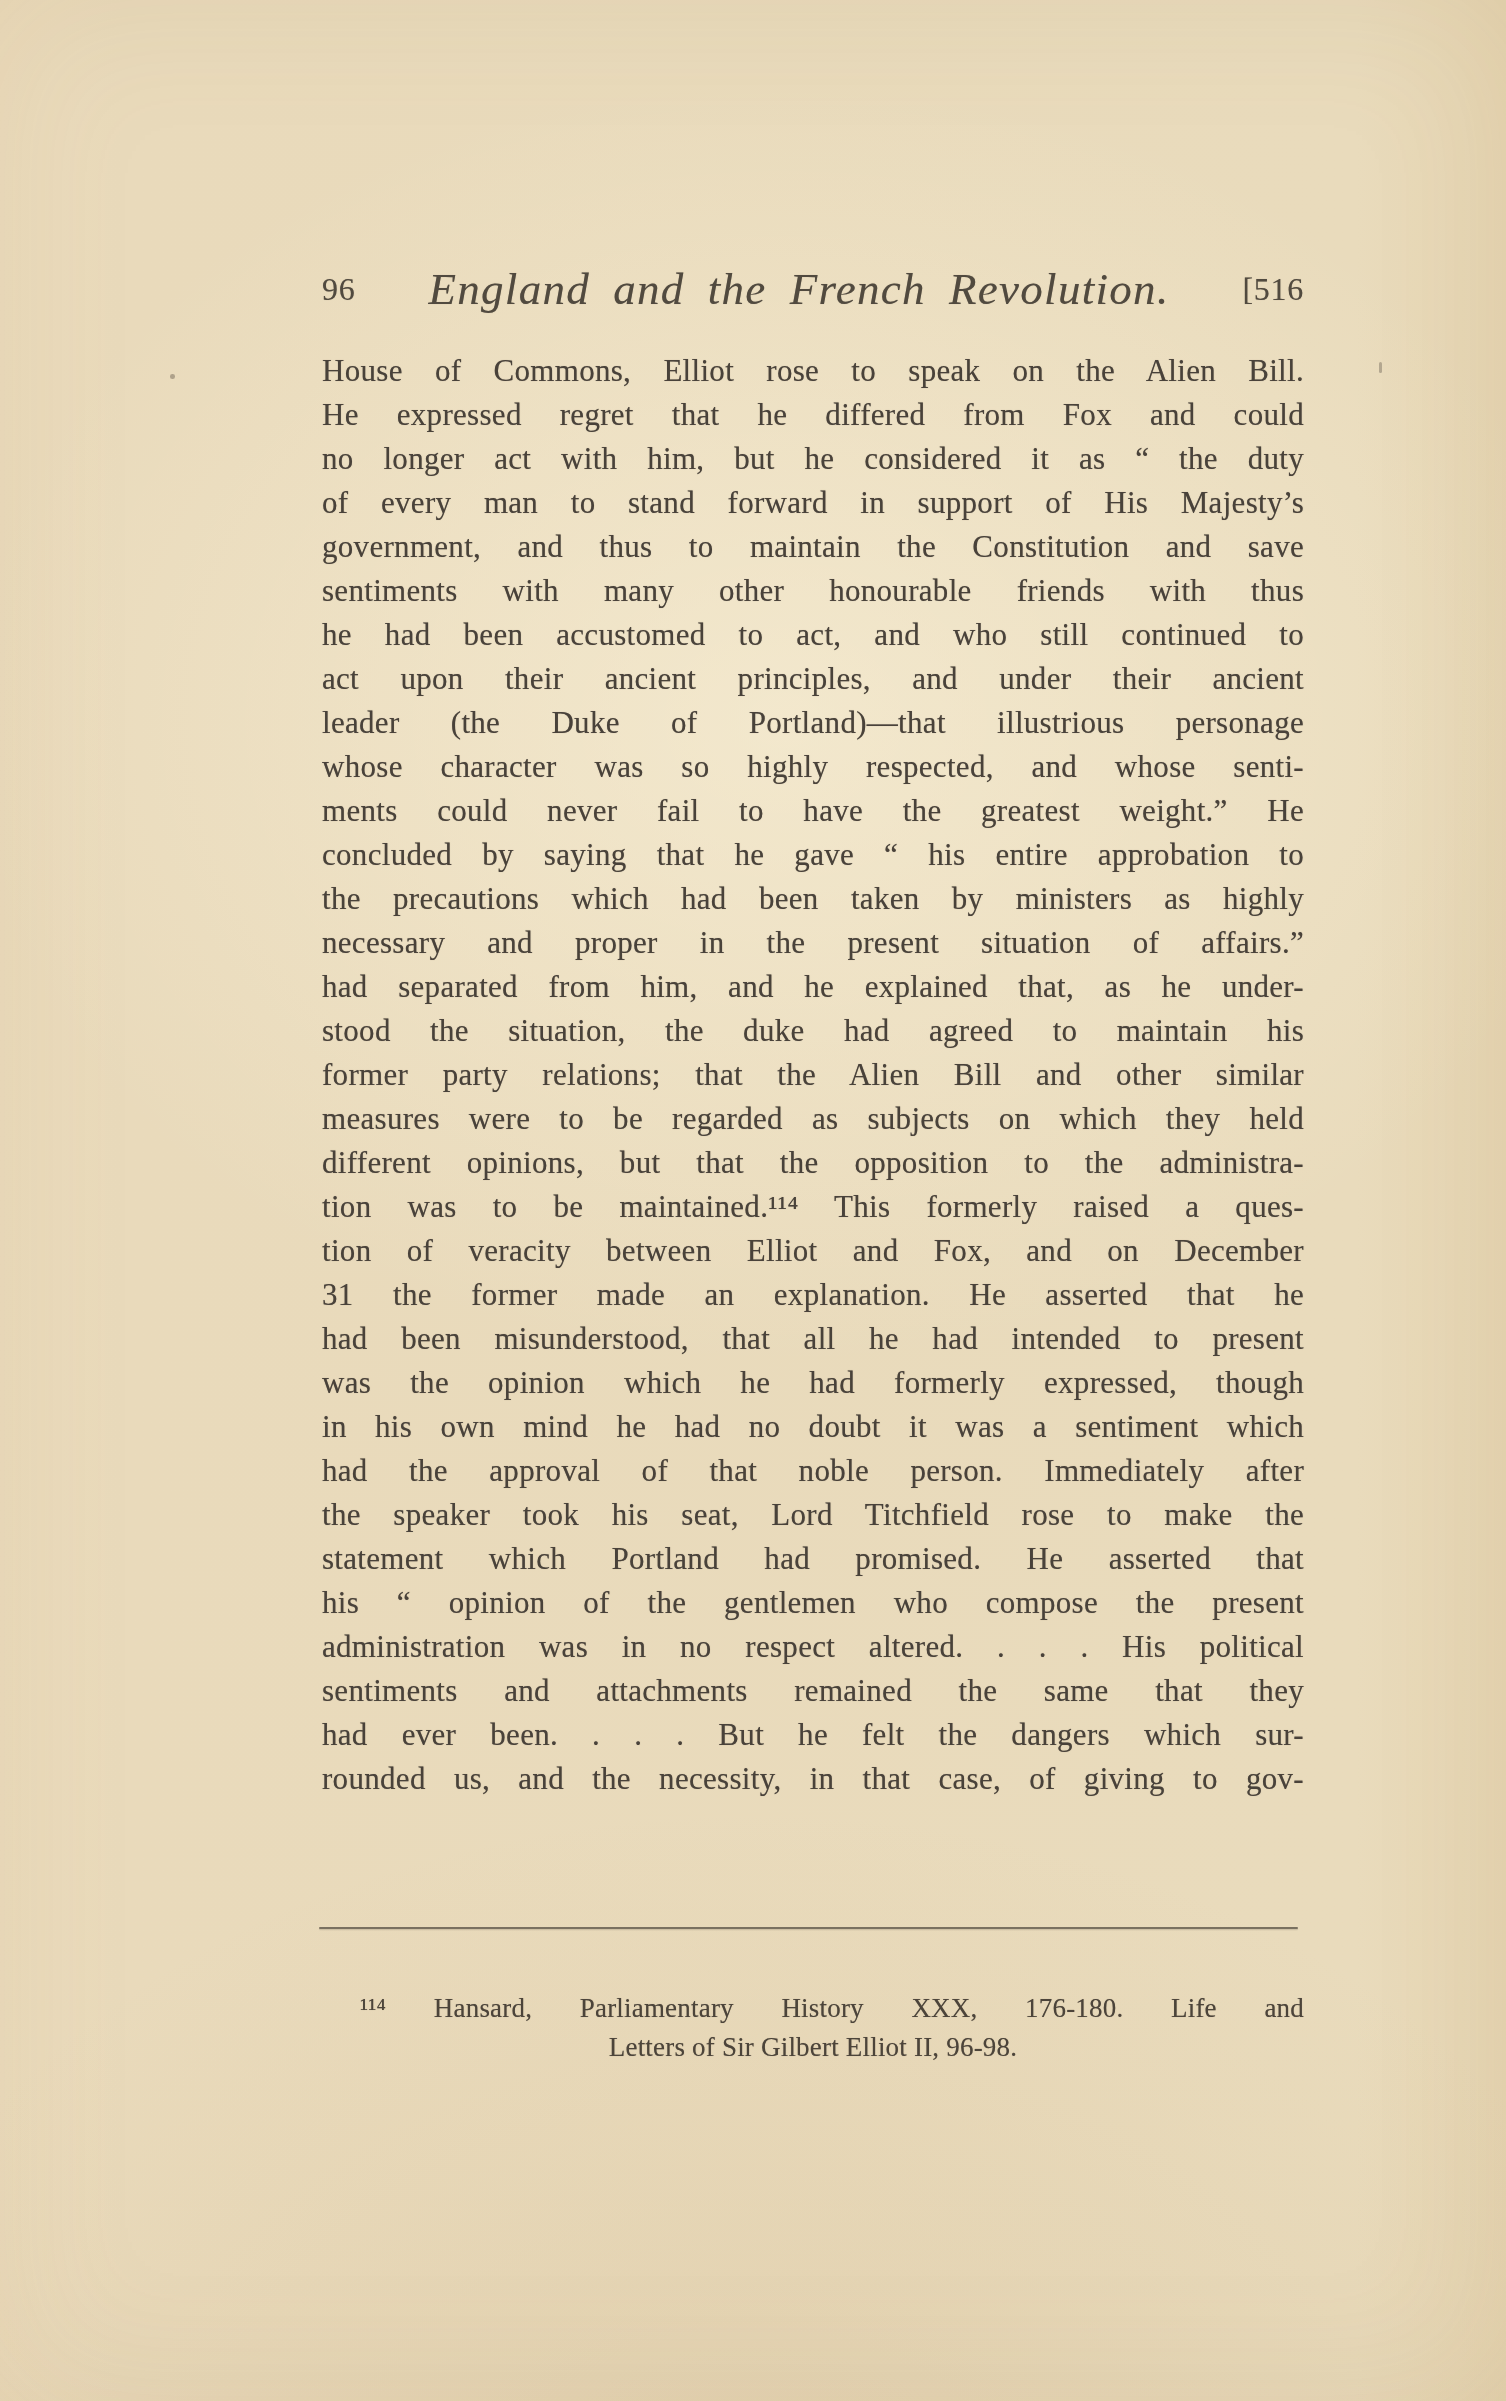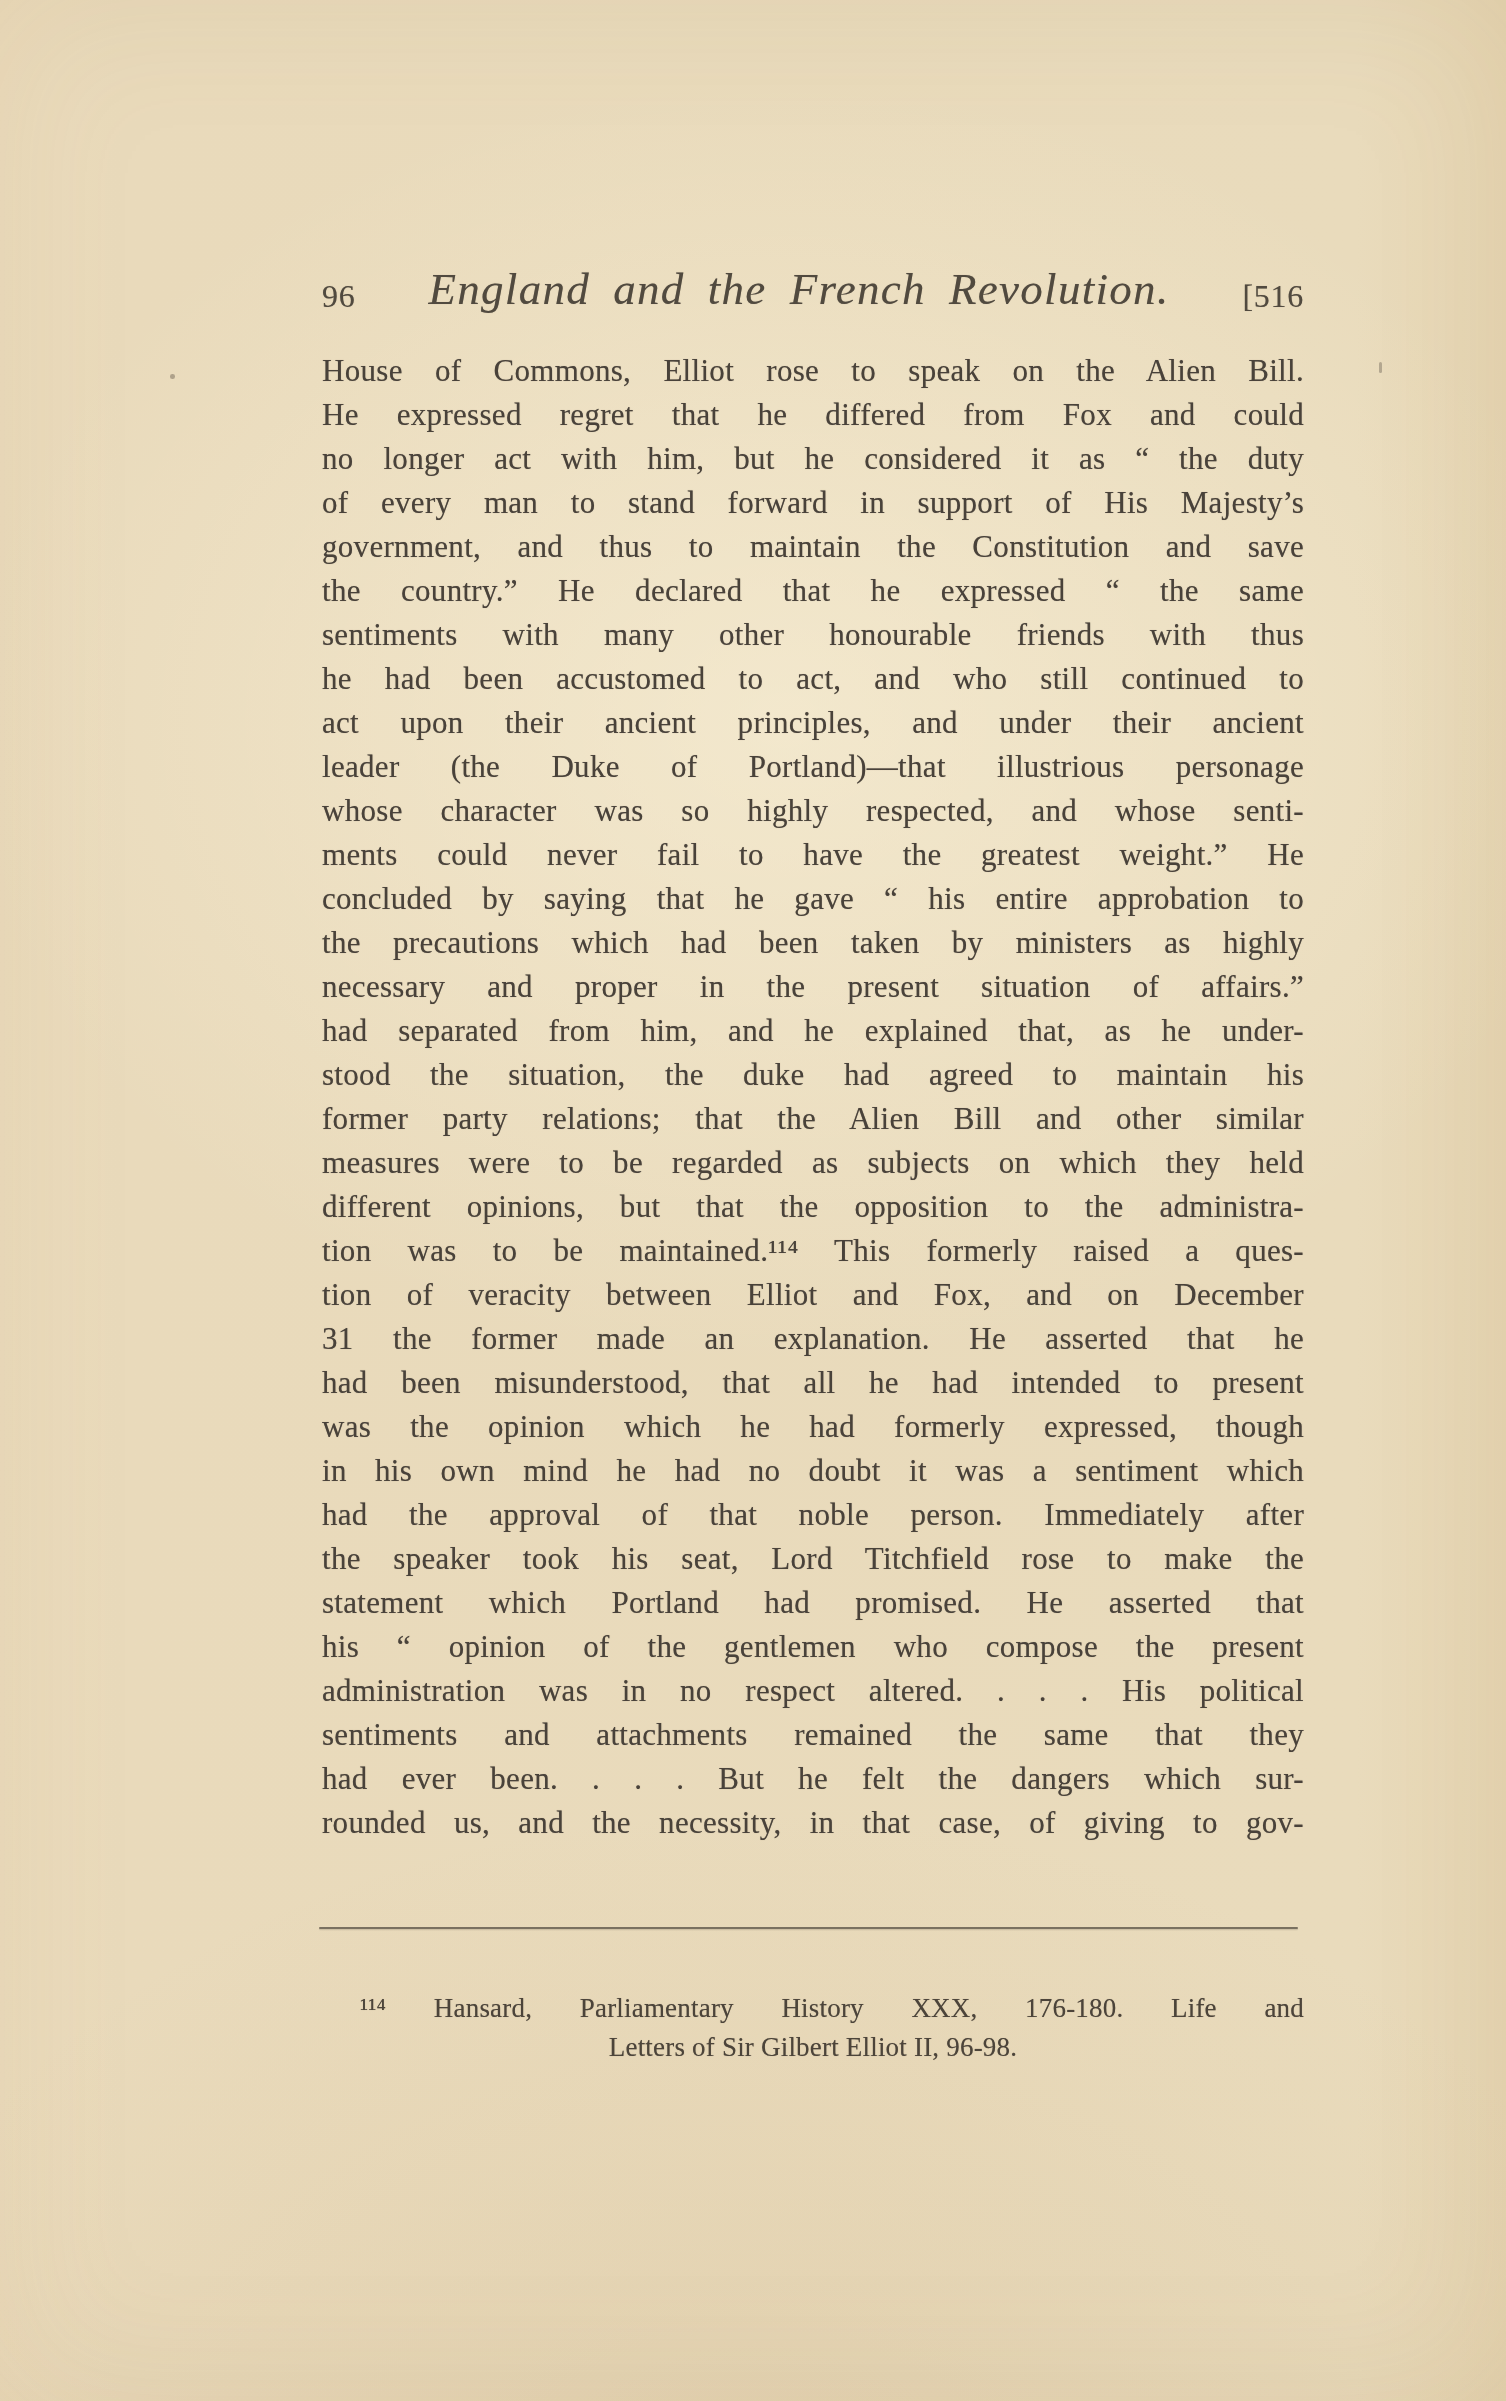--- a/index.html
+++ b/index.html
@@ -19,21 +19,21 @@
   }
   .textblock {
     position: absolute;
     left: 322px;
     width: 982px;
   }
   .header {
     top: 263px;
     display: flex;
     justify-content: space-between;
-    align-items: flex-end;
+    align-items: center;
     font-size: 32px;
     letter-spacing: 0.7px;
     color: #514a3f;
     text-shadow: 0 0 0.7px rgba(81,74,63,0.45);
   }
   .header .running-title {
     font-style: italic;
     font-size: 45px;
     word-spacing: 10.6px;
     letter-spacing: 1.3px;
@@ -96,21 +96,20 @@
     <span class="running-title">England and the French Revolution.</span>
     <span class="section-number">[516</span>
   </div>
 
   <div class="textblock body" id="body-lines">
       <div class="line">House of Commons, Elliot rose to speak on the Alien Bill.</div>
       <div class="line">He expressed regret that he differed from Fox and could</div>
       <div class="line">no longer act with him, but he considered it as “ the duty</div>
       <div class="line">of every man to stand forward in support of His Majesty’s</div>
       <div class="line">government, and thus to maintain the Constitution and save</div>
-      <div class="line">the country.”  He declared that he expressed “ the same</div>
       <div class="line">sentiments with many other honourable friends with thus</div>
       <div class="line">he had been accustomed to act, and who still continued to</div>
       <div class="line">act upon their ancient principles, and under their ancient</div>
       <div class="line">leader (the Duke of Portland)—that illustrious personage</div>
       <div class="line">whose character was so highly respected, and whose senti-</div>
       <div class="line">ments could never fail to have the greatest weight.”  He</div>
       <div class="line">concluded by saying that he gave “ his entire approbation to</div>
       <div class="line">the precautions which had been taken by ministers as highly</div>
       <div class="line">necessary and proper in the present situation of affairs.”</div>
       <div class="line">had separated from him, and he explained that, as he under-</div>

